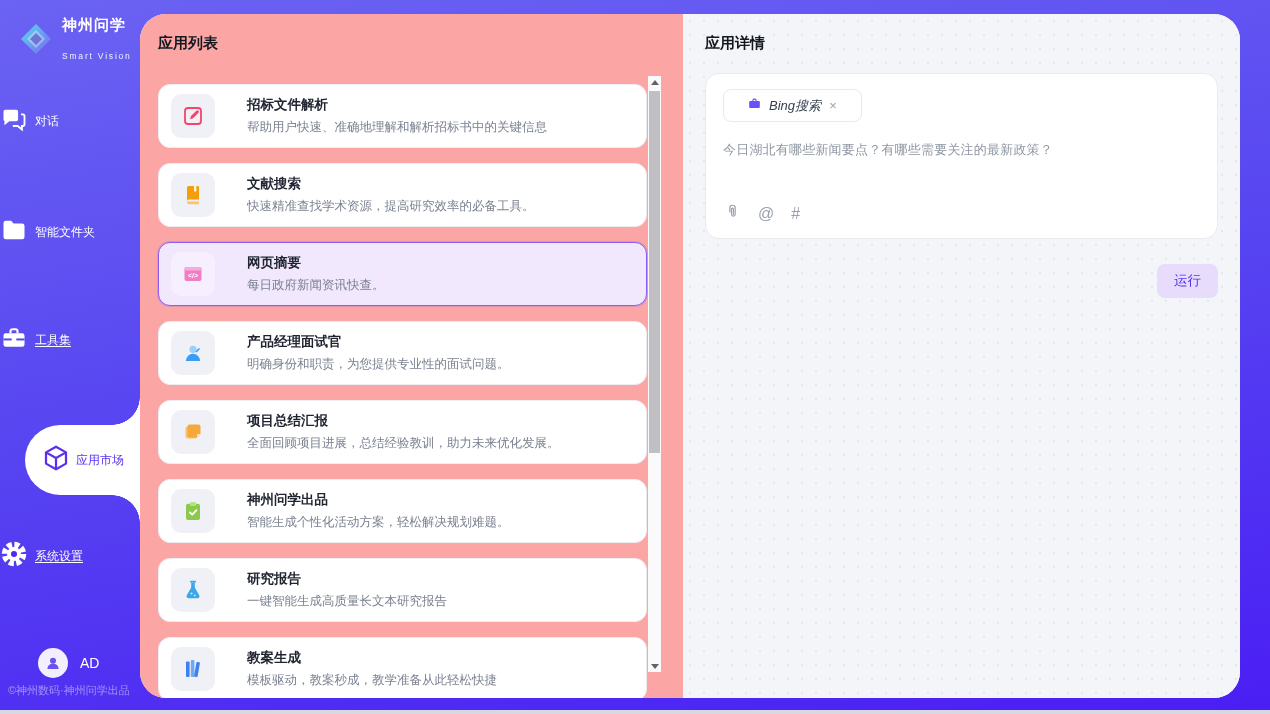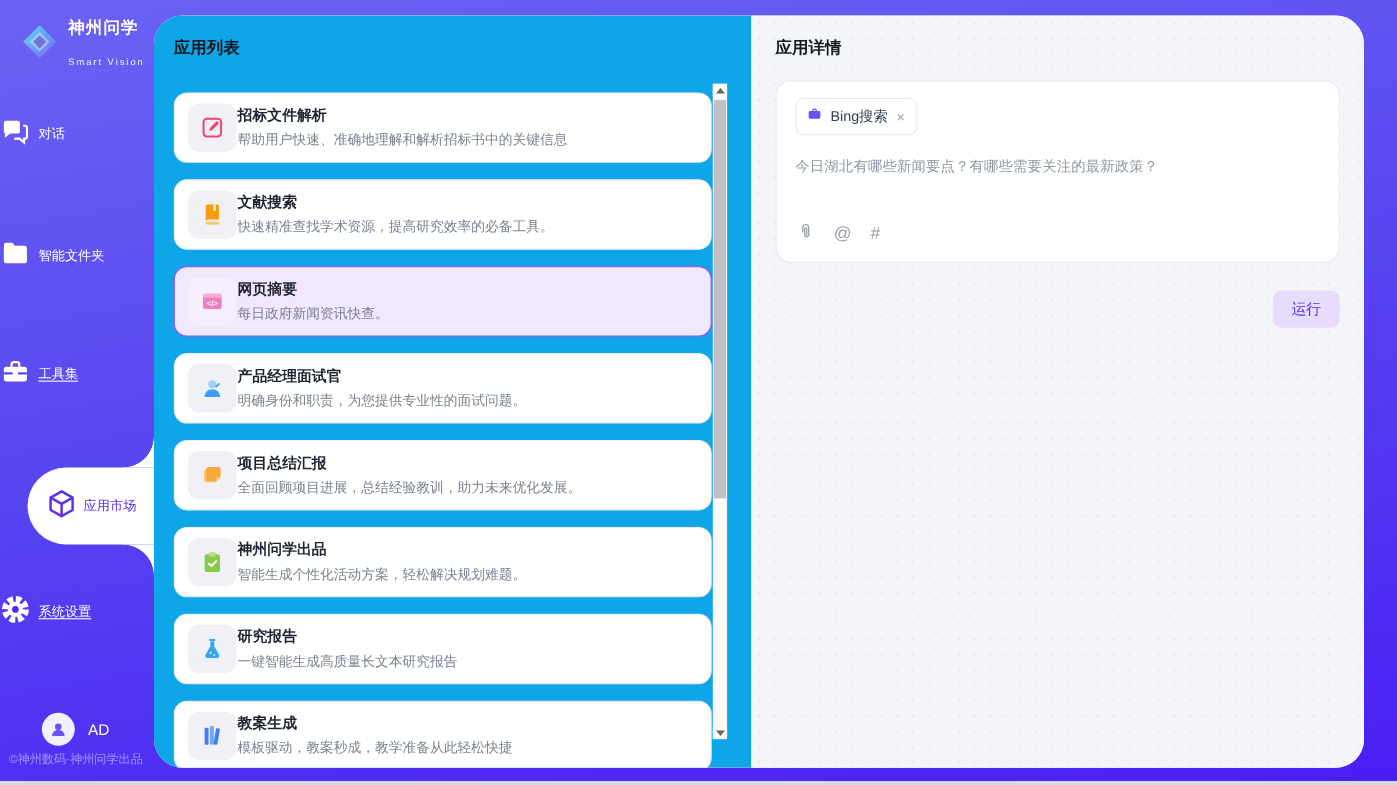--- a/index.html
+++ b/index.html
@@ -26,44 +26,44 @@
   .nav-item.active::after  { bottom:-28px; background:radial-gradient(circle 28px at 0 100%, rgba(0,0,0,0) 27.5px, #fff 28px); }
   .user-row { position:absolute; top:648px; left:38px; display:flex; align-items:center; gap:12px; cursor:pointer; }
   .avatar { width:30px; height:30px; border-radius:50%; background:#f3effe; display:flex; align-items:center; justify-content:center; }
   .user-label { font-size:14px; color:#fff; }
   .side-footer { position:absolute; bottom:12px; left:8px; font-size:11px; color:rgba(255,255,255,.45); white-space:nowrap; }
 
   
   .frame { position:absolute; left:140px; top:14px; width:1100px; height:684px; border-radius:26px; overflow:hidden; display:flex; background:#fff; }
 
   
-  .list-panel { position:relative; width:543px; background:#0ea5e9; padding:20px 0 0 18px; }
+  .list-panel { position:relative; width:543px; background:#fca5a5; padding:20px 0 0 18px; }
   .panel-title { font-size:15px; font-weight:bold; color:#14181f; }
   .cards { margin-top:31px; width:489px; display:flex; flex-direction:column; gap:15px; }
   .app-card { height:64px; border:1px solid #ececf2; border-radius:12px; background:#fff; display:flex; align-items:center; padding-left:12px; cursor:pointer; }
   .app-card.selected { background:var(--selected_bg); border:1px solid var(--selected_border); box-shadow:0 0 0 1px rgba(139,92,246,.25); }
   .tile { width:44px; height:44px; border-radius:10px; background:#f0f1f6; display:flex; align-items:center; justify-content:center; flex:none; }
   .app-card.selected .tile { background:#f6effe; }
-  .card-text { margin-left:1px; min-width:0; }
+  .card-text { margin-left:32px; min-width:0; }
   .card-name { font-size:13.5px; font-weight:bold; color:#1f2430; }
   .card-desc { font-size:12.5px; color:#7a8190; margin-top:5px; white-space:nowrap; overflow:hidden; }
 
   
   .scrollbar { position:absolute; right:22px; top:64px; width:13px; height:592px; background:#fafafa; }
   .scroll-arrow { position:absolute; left:0; width:13px; height:12px; background:#fafafa; display:flex; align-items:center; justify-content:center; cursor:pointer; }
   .scroll-arrow.up { top:-2px; } .scroll-arrow.down { bottom:-2px; }
   .tri-up { width:0; height:0; border-left:4px solid transparent; border-right:4px solid transparent; border-bottom:5px solid #636363; }
   .tri-down { width:0; height:0; border-left:4px solid transparent; border-right:4px solid transparent; border-top:5px solid #636363; }
   .scroll-thumb { position:absolute; left:1px; top:13px; width:11px; height:362px; background:#bfbfc4; cursor:pointer; }
 
   
   .detail-panel { position:relative; flex:1; background:#f4f5f8; padding:20px 22px;
     background-image:radial-gradient(circle,#e6e7ed 1px,rgba(0,0,0,0) 1px); background-size:14px 14px; }
   .prompt-card { margin-top:20px; height:166px; background:#fff; border:1px solid #e9e9f0; border-radius:14px; padding:15px 17px; position:relative; }
-  .tool-tag { display:inline-flex; align-items:center; gap:7px; border:1px solid #e8e8ee; border-radius:8px; padding:6px 9px; background:#fff; cursor:pointer; }
+  .tool-tag { display:inline-flex; align-items:center; gap:7px; border:1px solid #e8e8ee; border-radius:8px; padding:6px 23px; background:#fff; cursor:pointer;font-style:italic; }
   .tool-tag .tag-label { font-size:13px; color:#374151; }
   .tool-tag .tag-close { font-size:13px; color:#9aa0ab; cursor:pointer; padding:0 1px; }
   .query-text { margin-top:19px; font-size:13px; color:#8f97a3; letter-spacing:.2px; }
   .prompt-icons { position:absolute; left:18px; bottom:14px; display:flex; align-items:center; gap:17px; color:#9aa0ab; }
   .glyph-icon { font-size:16px; color:#9aa0ab; cursor:pointer; line-height:1; }
   .run-row { display:flex; justify-content:flex-end; margin-top:25px; }
   .run-btn { background:var(--run_bg); color:var(--accent); border:none; font-size:13.5px; padding:8px 17px; border-radius:8px; cursor:pointer; font-family:inherit; }
 </style>
 </head>
 <body>

